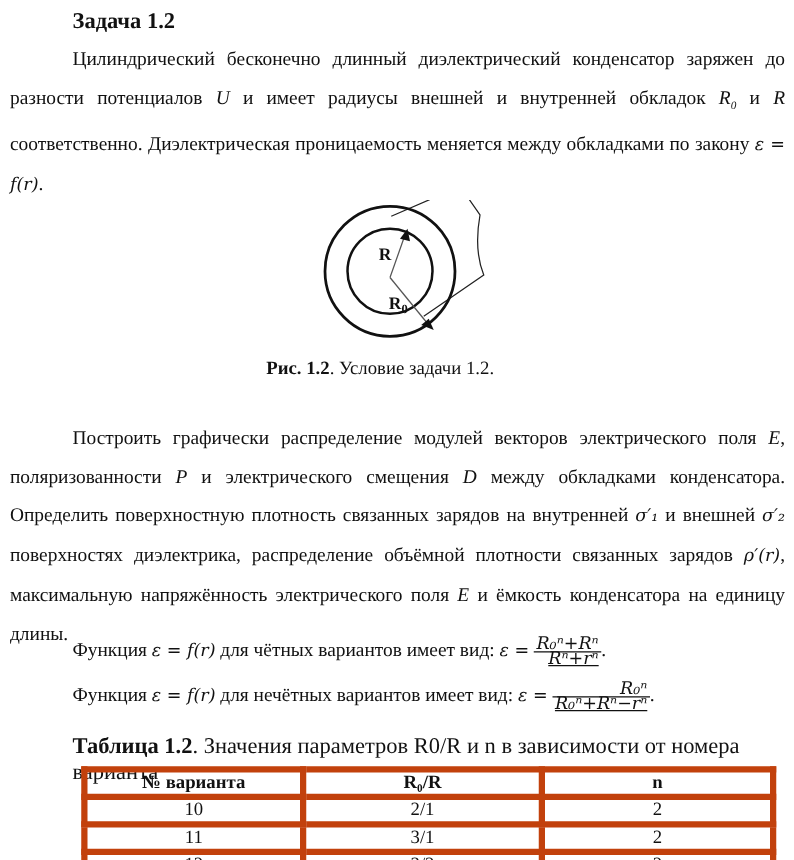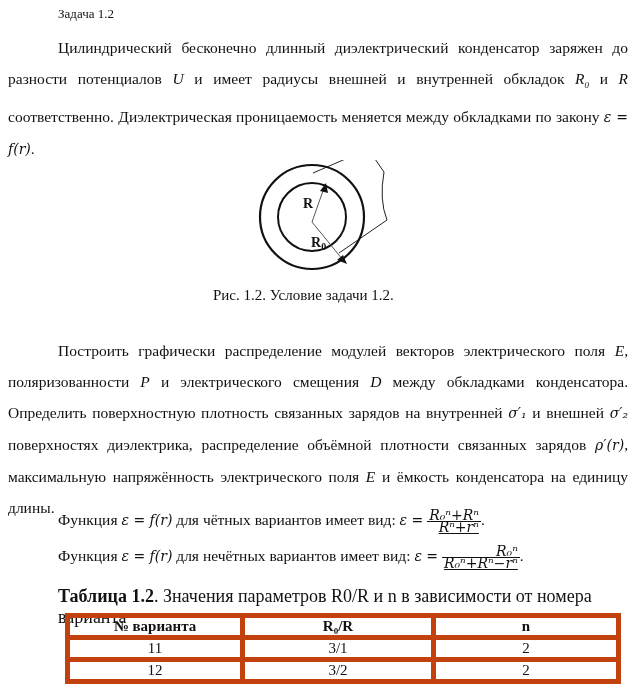--- a/index.html
+++ b/index.html
@@ -1,27 +1,27 @@
 <!DOCTYPE html>
 <html><head>
 <meta charset="utf-8">
 <style>
   html, body { margin: 0; padding: 0; background: #ffffff; }
   body {
     width: 635px; height: 688px; overflow: hidden; position: relative;
     font-family: "Liberation Serif", serif; color: #111; font-size: 15.5px;
   }
-  .title { position: absolute; left: 58px; top: 6px; font-weight: normal; font-size: 13px; }
+  .title { position: absolute; left: 58px; top: 6px; font-weight: bold; font-size: 18px; }
   .para { position: absolute; left: 8px; width: 620px; line-height: 31px; text-align: justify; }
   .para .indent { display: inline-block; width: 50px; }
   .ital { font-style: italic; }
   .math { font-family: "DejaVu Serif", serif; font-style: italic; font-size: 14px; }
   .figure { position: absolute; left: 255px; top: 160px; width: 200px; height: 120px; }
   .caption { position: absolute; left: 213px; top: 287px; font-size: 15px; }
-  .caption b { font-weight: normal; }
+  .caption b { font-weight: bold; }
   .func { position: absolute; left: 58px; font-size: 15.5px; white-space: nowrap; }
   .frac { display: inline-block; vertical-align: middle; text-align: right; font-family: "DejaVu Serif", serif; font-style: italic; font-size: 14px; line-height: 11px; }
   .frac .num { display: block; border-bottom: 1px solid #111; padding: 0 2px; }
   .frac .den { display: block; padding: 0 2px; text-decoration: underline; }
   .tcap { position: absolute; left: 58px; top: 586px; font-size: 18px; }
   .tcap b { font-weight: bold; }
   table.data {
     position: absolute; left: 65px; top: 613px; width: 556px;
     border-collapse: collapse; font-size: 15px;
   }
@@ -77,20 +77,25 @@
 <table class="data">
   <thead>
     <tr>
       <th class="c1">№ варианта</th>
       <th class="c2">R₀/R</th>
       <th>n</th>
     </tr>
   </thead>
   <tbody>
     <tr>
+      <td class="c1">10</td>
+      <td class="c2">2/1</td>
+      <td>2</td>
+    </tr>
+    <tr>
       <td class="c1">11</td>
       <td class="c2">3/1</td>
       <td>2</td>
     </tr>
     <tr>
       <td class="c1">12</td>
       <td class="c2">3/2</td>
       <td>2</td>
     </tr>
   </tbody>

